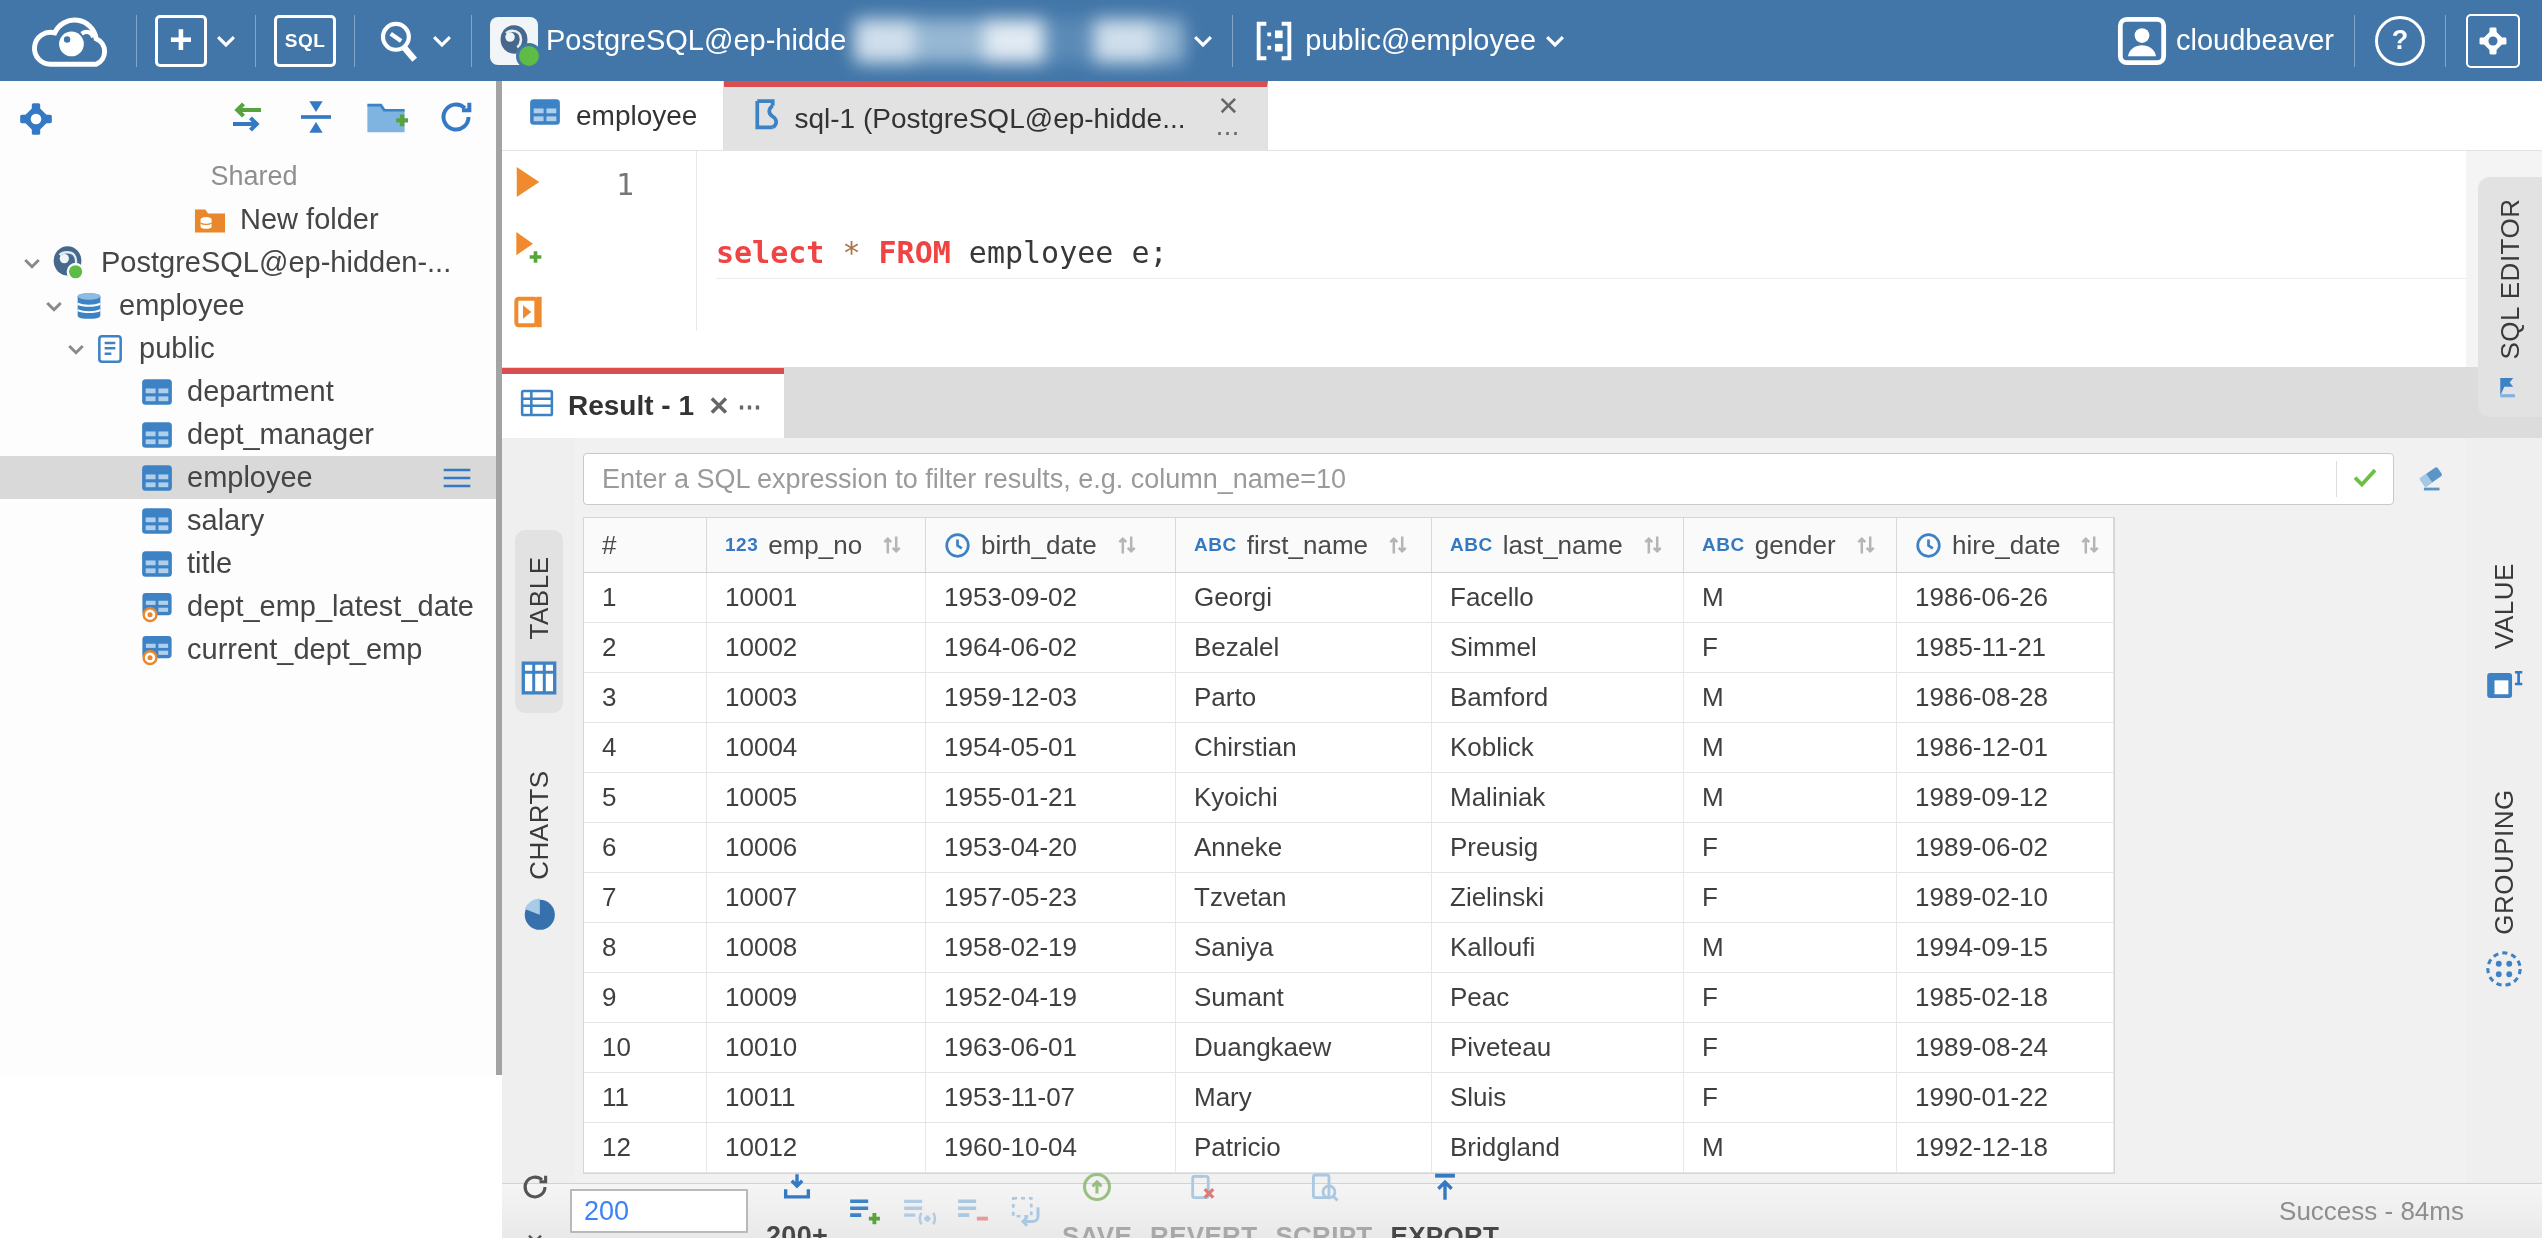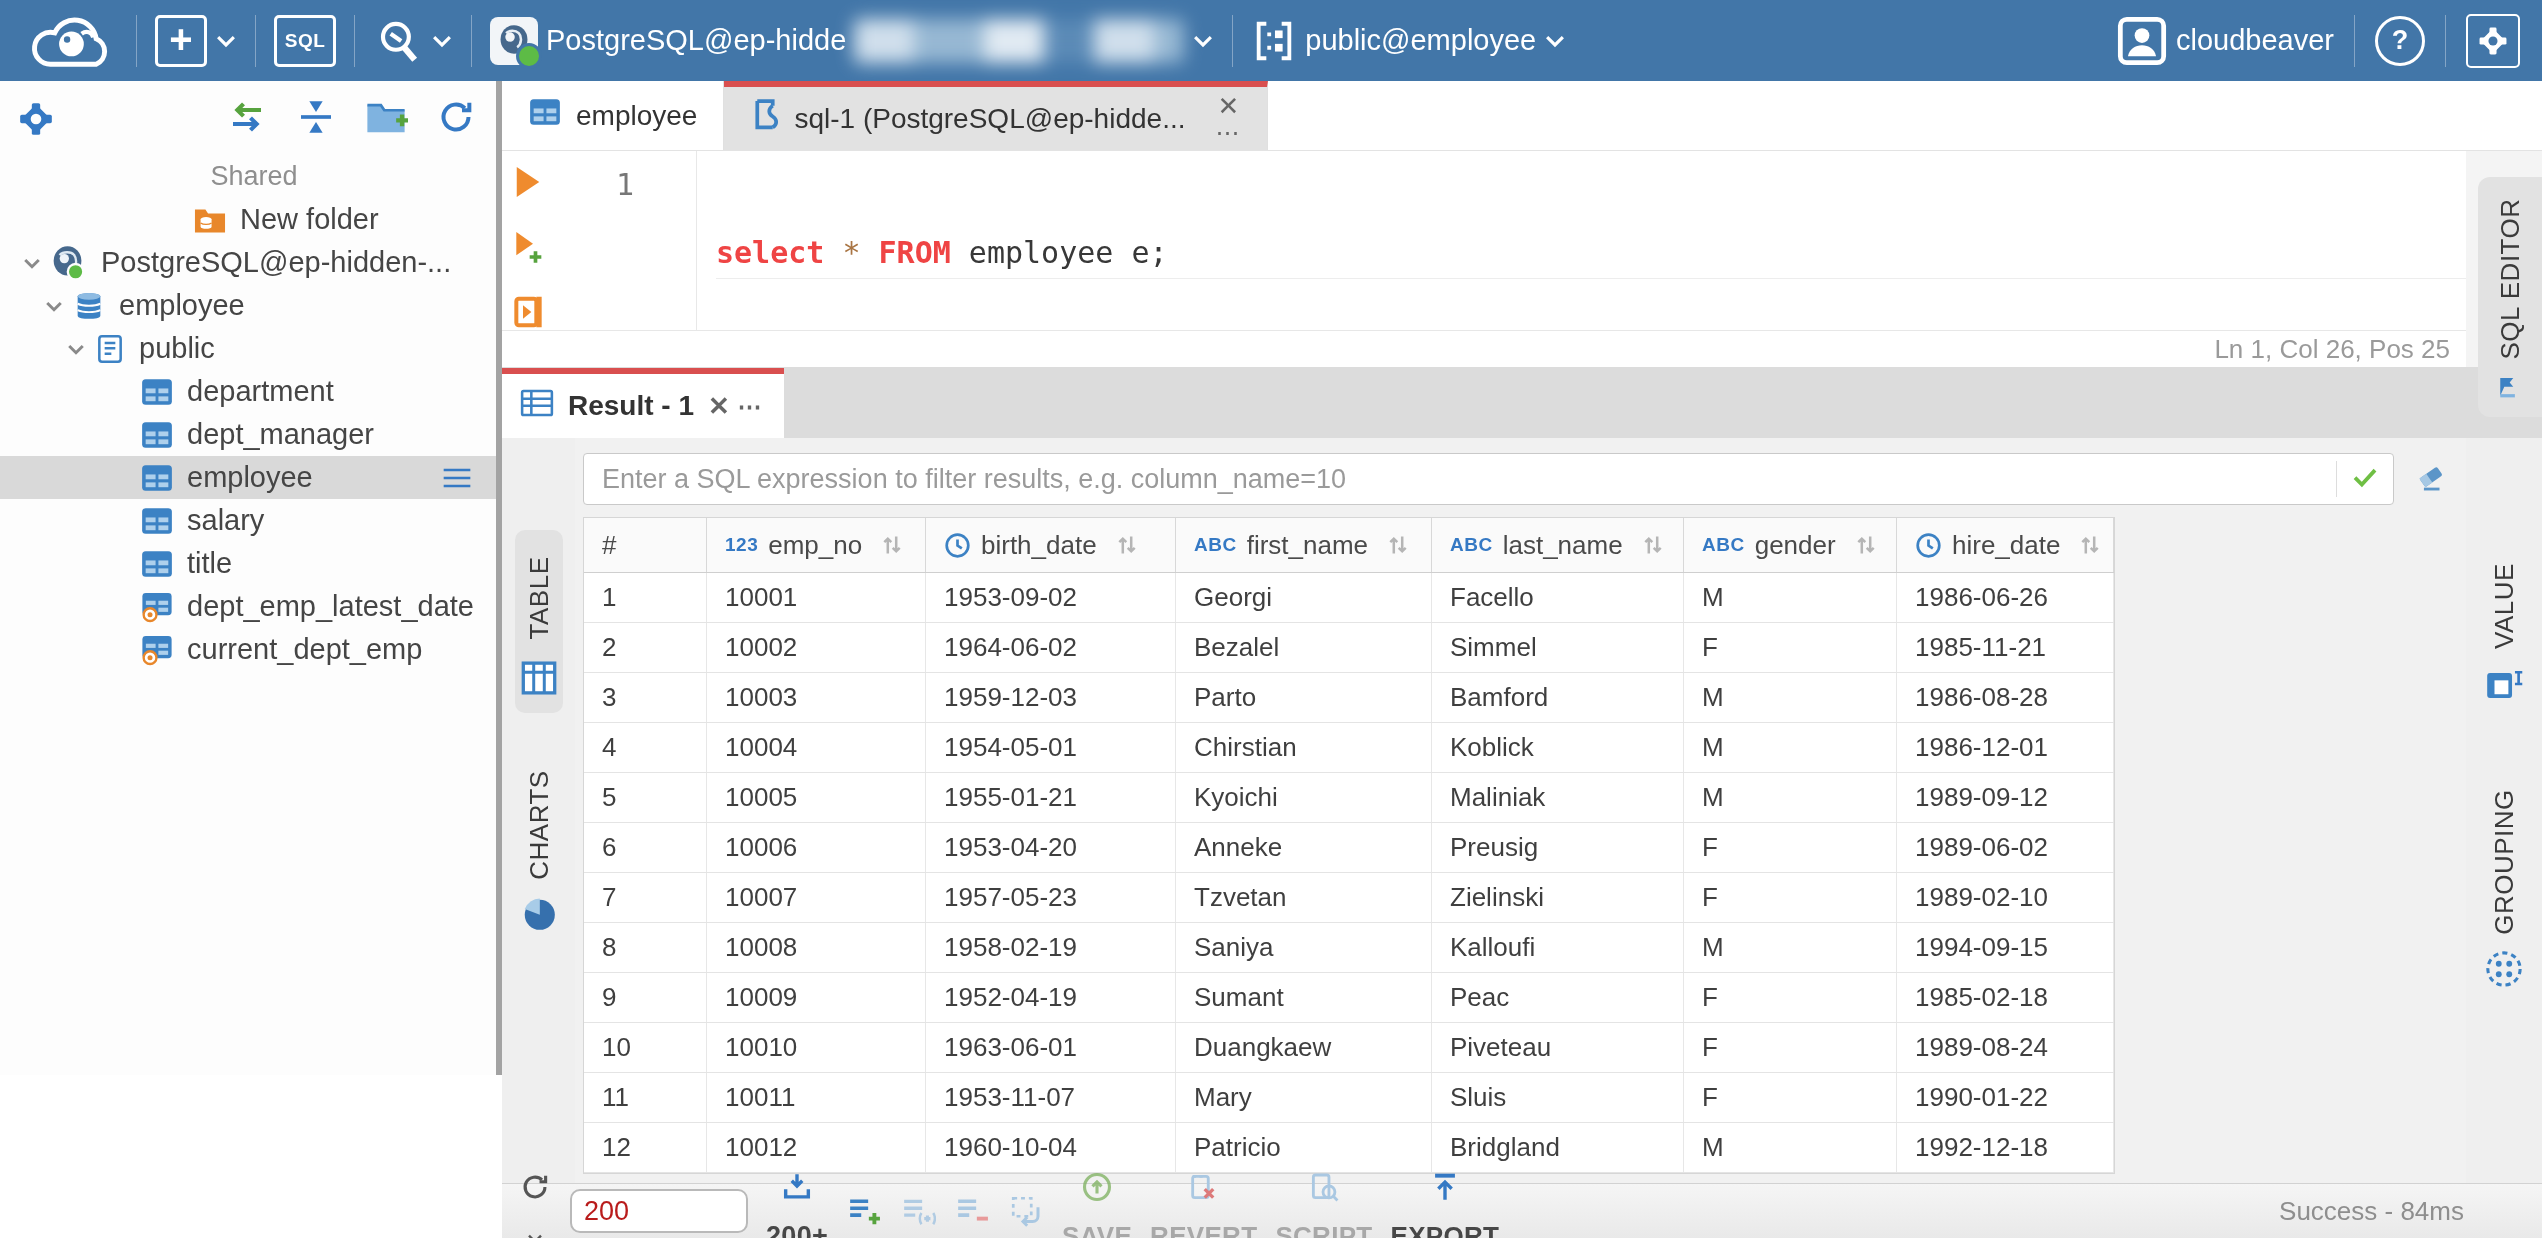--- a/index.html
+++ b/index.html
@@ -103,22 +103,22 @@
   .g-row{display:flex;height:50px;border-bottom:1px solid #e4e4e4;box-sizing:border-box;background:#fff;}
   .g-cell{display:flex;align-items:center;padding-left:18px;border-right:1px solid #e7e7e7;
           font-size:26px;color:#3f3f3f;box-sizing:border-box;cursor:default;}
   
   .btoolbar{height:55px;flex:0 0 auto;border-top:1px solid #d2d2d2;
             background:linear-gradient(#f5f5f5,#e9e9e9);display:flex;align-items:center;
             padding:0 16px;gap:18px;box-sizing:border-box;}
   .tbtn{display:flex;align-items:center;gap:10px;cursor:pointer;font-size:26px;color:#474747;
         font-weight:700;letter-spacing:.3px;flex-direction:column;}
   .tbtn.disabled{color:#a8a8a8;}
-  .limitinput{width:150px;height:40px;border:2px solid #b9b9b9;border-radius:10px;font-size:27px;
-              color:#b91c1c;padding:0 12px;outline:none;background:#fff;font-family:"Liberation Sans",sans-serif;}
+  .limitinput{width:150px;height:40px;border:2px solid #b9b9b9;border-radius:1px;font-size:27px;
+              color:#3b82f6;padding:0 12px;outline:none;background:#fff;font-family:"Liberation Sans",sans-serif;}
   .fetchlbl{font-size:27px;font-weight:700;color:#474747;}
   .tb-status{margin-left:auto;font-size:26px;color:#8e8e8e;padding-right:62px;}
   .chevwhite{display:flex;}
 </style>
 </head>
 <body>
 
 <div class="topbar">
   <span style="display:flex;">
     <svg width="96" height="64" viewBox="0 0 64 44">
@@ -449,21 +449,20 @@
       <span><svg width="30" height="34" viewBox="0 0 18 20" fill="none">
             <rect x="2" y="2" width="12" height="16" rx="1.5" stroke="#ef8b2e" stroke-width="2.4"></rect>
             <path d="M6 6l5 4-5 4z" fill="#ef8b2e"></path>
             <path d="M14 2h2v16h-2" stroke="#ef8b2e" stroke-width="2.4"></path>
           </svg></span>
     </div>
     <div class="lnums">1</div>
     <div class="codearea">
       <div class="codeline" id="sqlline"><span class="tok-kw">select</span><span class="tok-plain"> </span><span class="tok-star">*</span><span class="tok-plain"> </span><span class="tok-kw">FROM</span><span class="tok-plain"> employee e;</span></div>
     </div>
-    <div class="ed-status">Ln 1, Col 26, Pos 25</div>
     <div class="ed-strip">
       <div class="ed-striptab">
         <div class="vlabel" style="height:168px;">
             <span>SQL EDITOR</span>
           </div>
         <span><svg width="26" height="26" viewBox="0 0 16 16">
               <path d="M2 14V3h8l-2.2 2.8L10 8.5H4.5" fill="#3c82c4"></path>
               <path d="M2 14h9" stroke="#7fb3e0" stroke-width="2"></path>
             </svg></span>
       </div>

